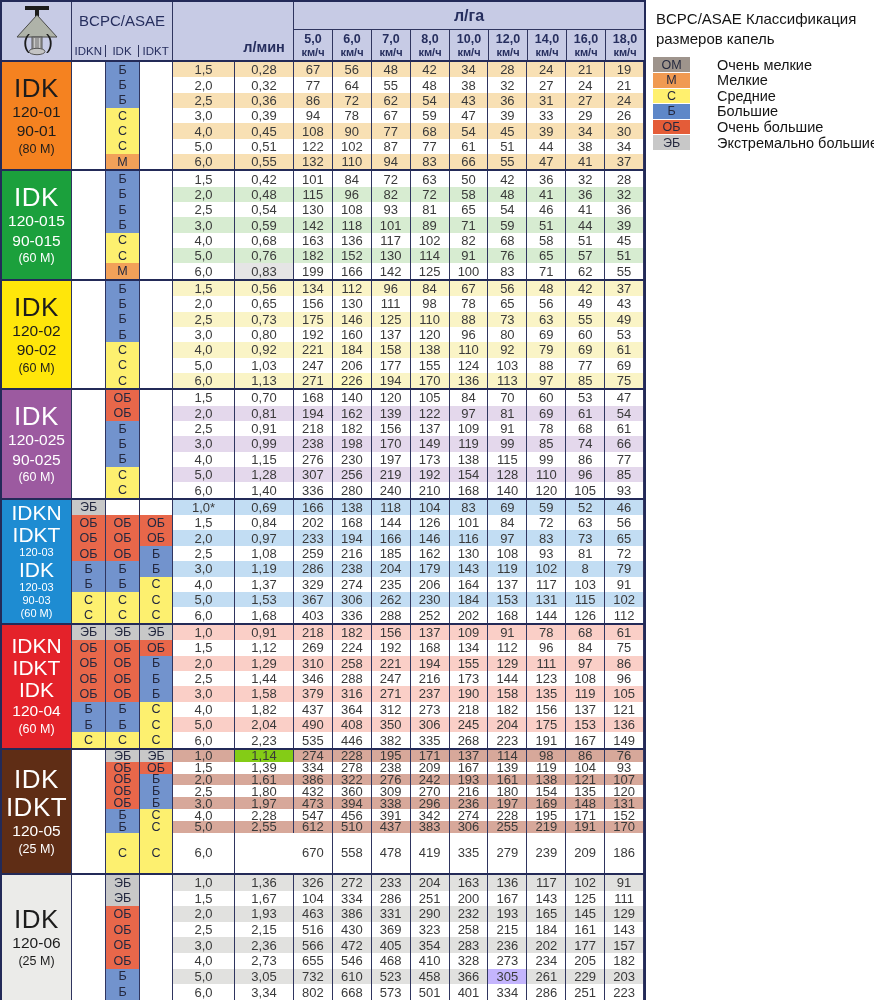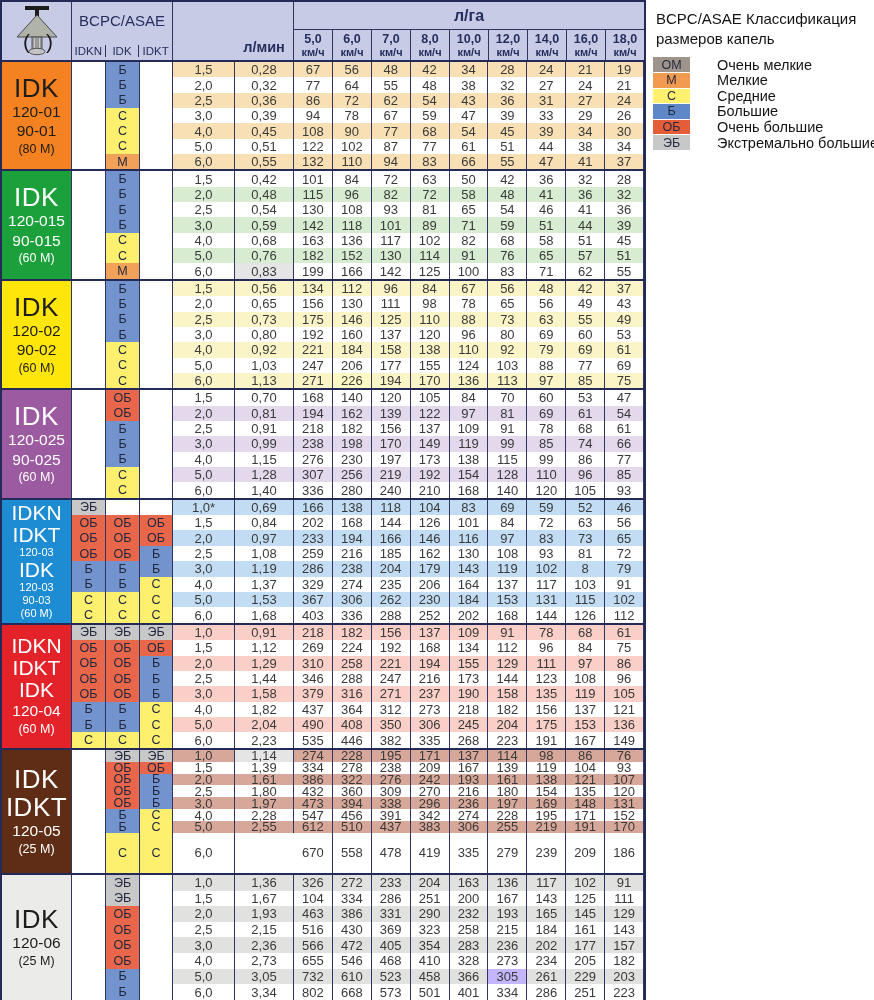--- a/index.html
+++ b/index.html
@@ -811,21 +811,21 @@
           <div class="label-cell" style="background: rgb(95, 45, 21); color: rgb(255, 255, 255); grid-row: 1 / span 8;">
             <div class="ll-lg">IDK</div>
             <div class="ll-lg">IDKT</div>
             <div class="ll-md">120-05</div>
             <div class="ll-sm">(25 M)</div>
           </div>
           <div class="cell letter-cell" style="background: rgb(255, 255, 255);"></div>
           <div class="cell letter-cell" style="background: rgb(200, 200, 200);">ЭБ</div>
           <div class="cell letter-cell" style="background: rgb(200, 200, 200);">ЭБ</div>
           <div class="cell atm-cell" style="background: rgb(215, 168, 154);">1,0</div>
-          <div class="cell lmin-cell" style="background: #e5e5e5;">1,14</div>
+          <div class="cell lmin-cell" style="background: #84cc16;">1,14</div>
           <div class="cell val-cell" style="background: rgb(215, 168, 154);">274</div>
           <div class="cell val-cell" style="background: rgb(215, 168, 154);">228</div>
           <div class="cell val-cell" style="background: rgb(215, 168, 154);">195</div>
           <div class="cell val-cell" style="background: rgb(215, 168, 154);">171</div>
           <div class="cell val-cell" style="background: rgb(215, 168, 154);">137</div>
           <div class="cell val-cell" style="background: rgb(215, 168, 154);">114</div>
           <div class="cell val-cell" style="background: rgb(215, 168, 154);">98</div>
           <div class="cell val-cell" style="background: rgb(215, 168, 154);">86</div>
           <div class="cell val-cell" style="background: rgb(215, 168, 154);">76</div>
           <div class="cell letter-cell" style="background: rgb(255, 255, 255);"></div>

